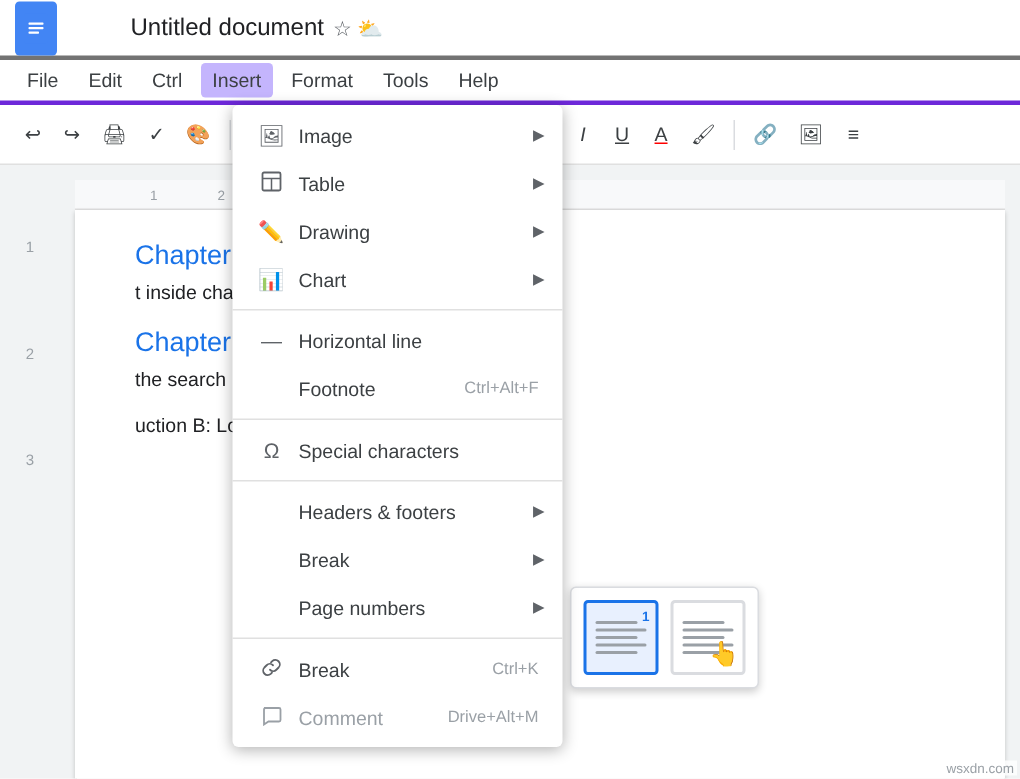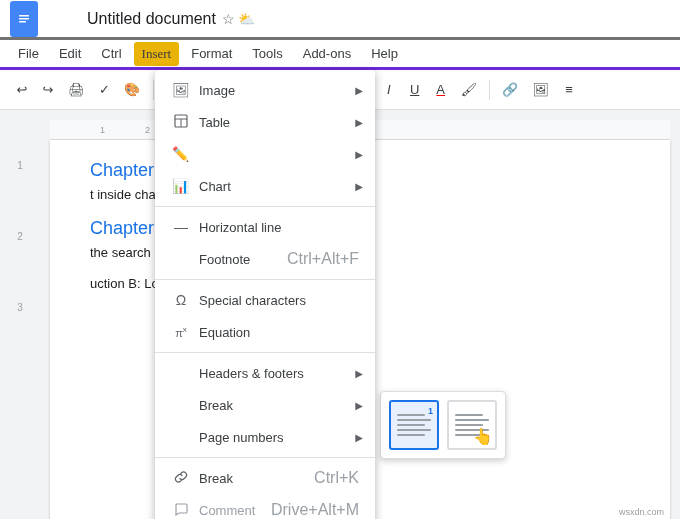--- a/index.html
+++ b/index.html
@@ -78,22 +78,21 @@
       padding: 4px 8px;
       cursor: pointer;
       border-radius: 3px;
       font-size: 13px;
       color: #3c4043;
     }
     .menu-item:hover, .menu-item.active {
       background: #e8f0fe;
     }
     .menu-item.active {
-      background: #eab308;
-      font-family: Liberation Serif, serif;
+      background: #c4b5fd;
     }
 
     
     .toolbar {
       background: #fff;
       height: 40px;
       display: flex;
       align-items: center;
       padding: 0 10px;
       border-bottom: 1px solid #e0e0e0;
@@ -214,21 +213,21 @@
       margin-right: 8px;
       text-align: center;
       font-size: 14px;
       color: #5f6368;
     }
     .dropdown-item .item-label {
       flex: 1;
     }
     .dropdown-item .item-shortcut {
       color: #9aa0a6;
-      font-size: 16px;
+      font-size: 11px;
       margin-left: 12px;
     }
     .dropdown-separator {
       height: 1px;
       background: #e0e0e0;
       margin: 4px 0;
     }
     .dropdown-item.has-submenu::after {
       content: '▶';
       position: absolute;
@@ -306,21 +305,21 @@
     .cursor-hand {
       position: absolute;
       font-size: 16px;
       color: #5f6368;
       bottom: 2px;
       right: 2px;
     }
     .watermark {
       position: absolute;
       bottom: 2px;
-      right: 14px;
+      right: 2px;
       font-size: 9px;
       color: #9aa0a6;
       background: rgba(255,255,255,0.8);
       padding: 0 2px;
       text-align: right;
     }
   </style>
 </head>
 <body>
 
@@ -344,21 +343,20 @@
   </div>
 </div>
 
 <div class="menu-bar">
   <span class="menu-item">File</span>
   <span class="menu-item">Edit</span>
   <span class="menu-item">Ctrl</span>
   <span class="menu-item active">Insert</span>
   <span class="menu-item">Format</span>
   <span class="menu-item">Tools</span>
-  <span class="menu-item">Add-ons</span>
   <span class="menu-item">Help</span>
 </div>
 
 <div class="toolbar">
   <span class="toolbar-btn">↩</span>
   <span class="toolbar-btn">↪</span>
   <span class="toolbar-btn">🖨</span>
   <span class="toolbar-btn">✓</span>
   <span class="toolbar-btn">🎨</span>
   <div class="toolbar-separator"></div>
@@ -446,20 +444,21 @@
           <rect x="1" y="1" width="12" height="12" rx="1" stroke="#5f6368" stroke-width="1.2" fill="none"></rect>
           <line x1="1" y1="5" x2="13" y2="5" stroke="#5f6368" stroke-width="1"></line>
           <line x1="7" y1="5" x2="7" y2="13" stroke="#5f6368" stroke-width="1"></line>
         </svg>
     </span>
     <span class="item-label">Table</span>
   </div>
 
   <div class="dropdown-item has-submenu">
     <span class="item-icon">✏️</span>
+    <span class="item-label">Drawing</span>
   </div>
 
   <div class="dropdown-item has-submenu">
     <span class="item-icon">📊</span>
     <span class="item-label">Chart</span>
   </div>
 
   <div class="dropdown-separator"></div>
 
   <div class="dropdown-item">
@@ -473,24 +472,20 @@
     <span class="item-shortcut">Ctrl+Alt+F</span>
   </div>
 
   <div class="dropdown-separator"></div>
 
   <div class="dropdown-item">
     <span class="item-icon">Ω</span>
     <span class="item-label">Special characters</span>
   </div>
 
-  <div class="dropdown-item">
-    <span class="item-icon" style="font-size:11px;">π<sup style="font-size:8px;">x</sup></span>
-    <span class="item-label">Equation</span>
-  </div>
 
   <div class="dropdown-separator"></div>
 
   <div class="dropdown-item has-submenu">
     <span class="item-icon"></span>
     <span class="item-label">Headers &amp; footers</span>
   </div>
 
   <div class="dropdown-item has-submenu">
     <span class="item-icon"></span>

